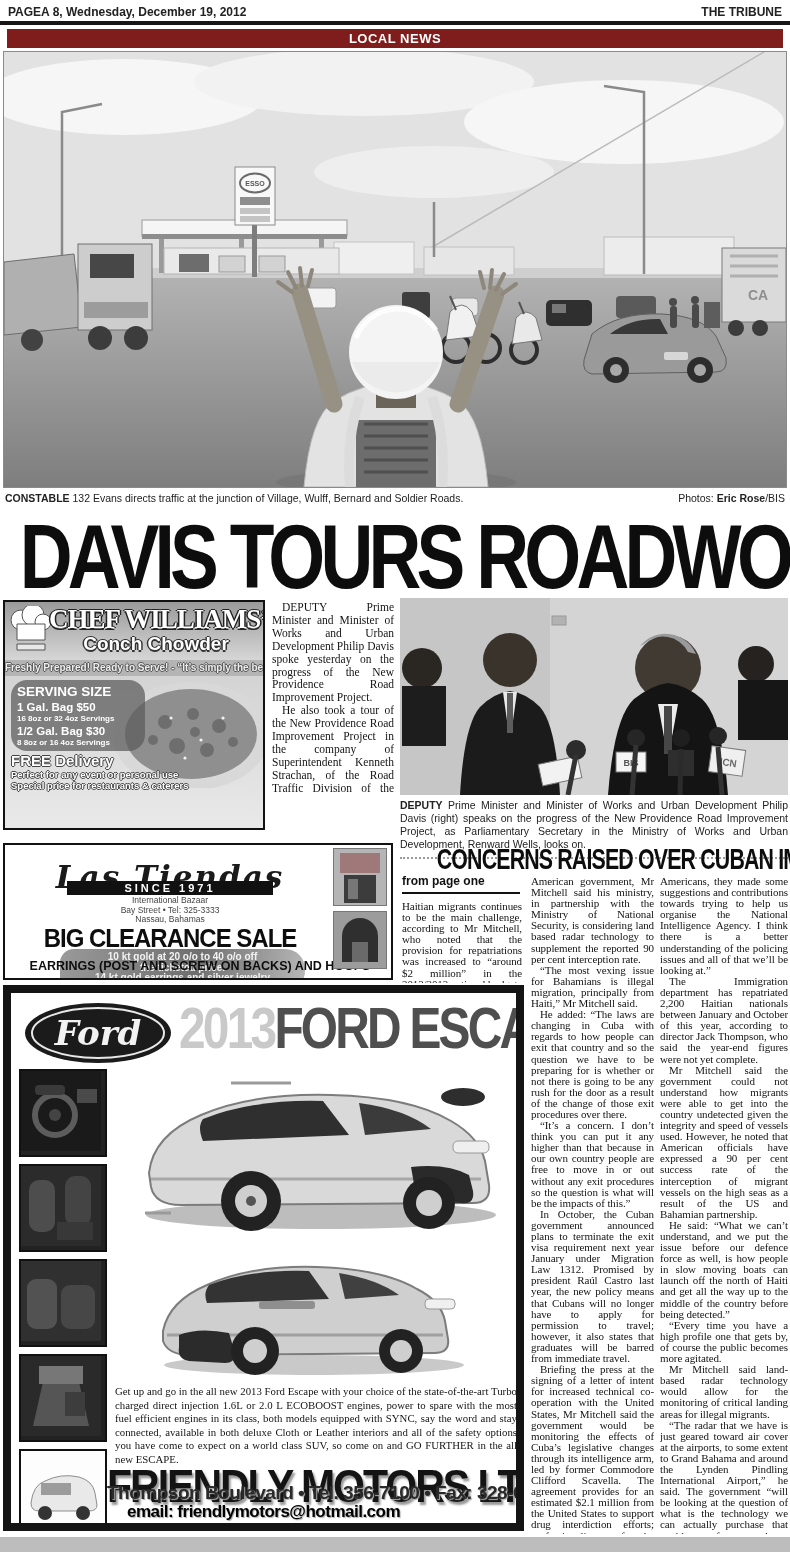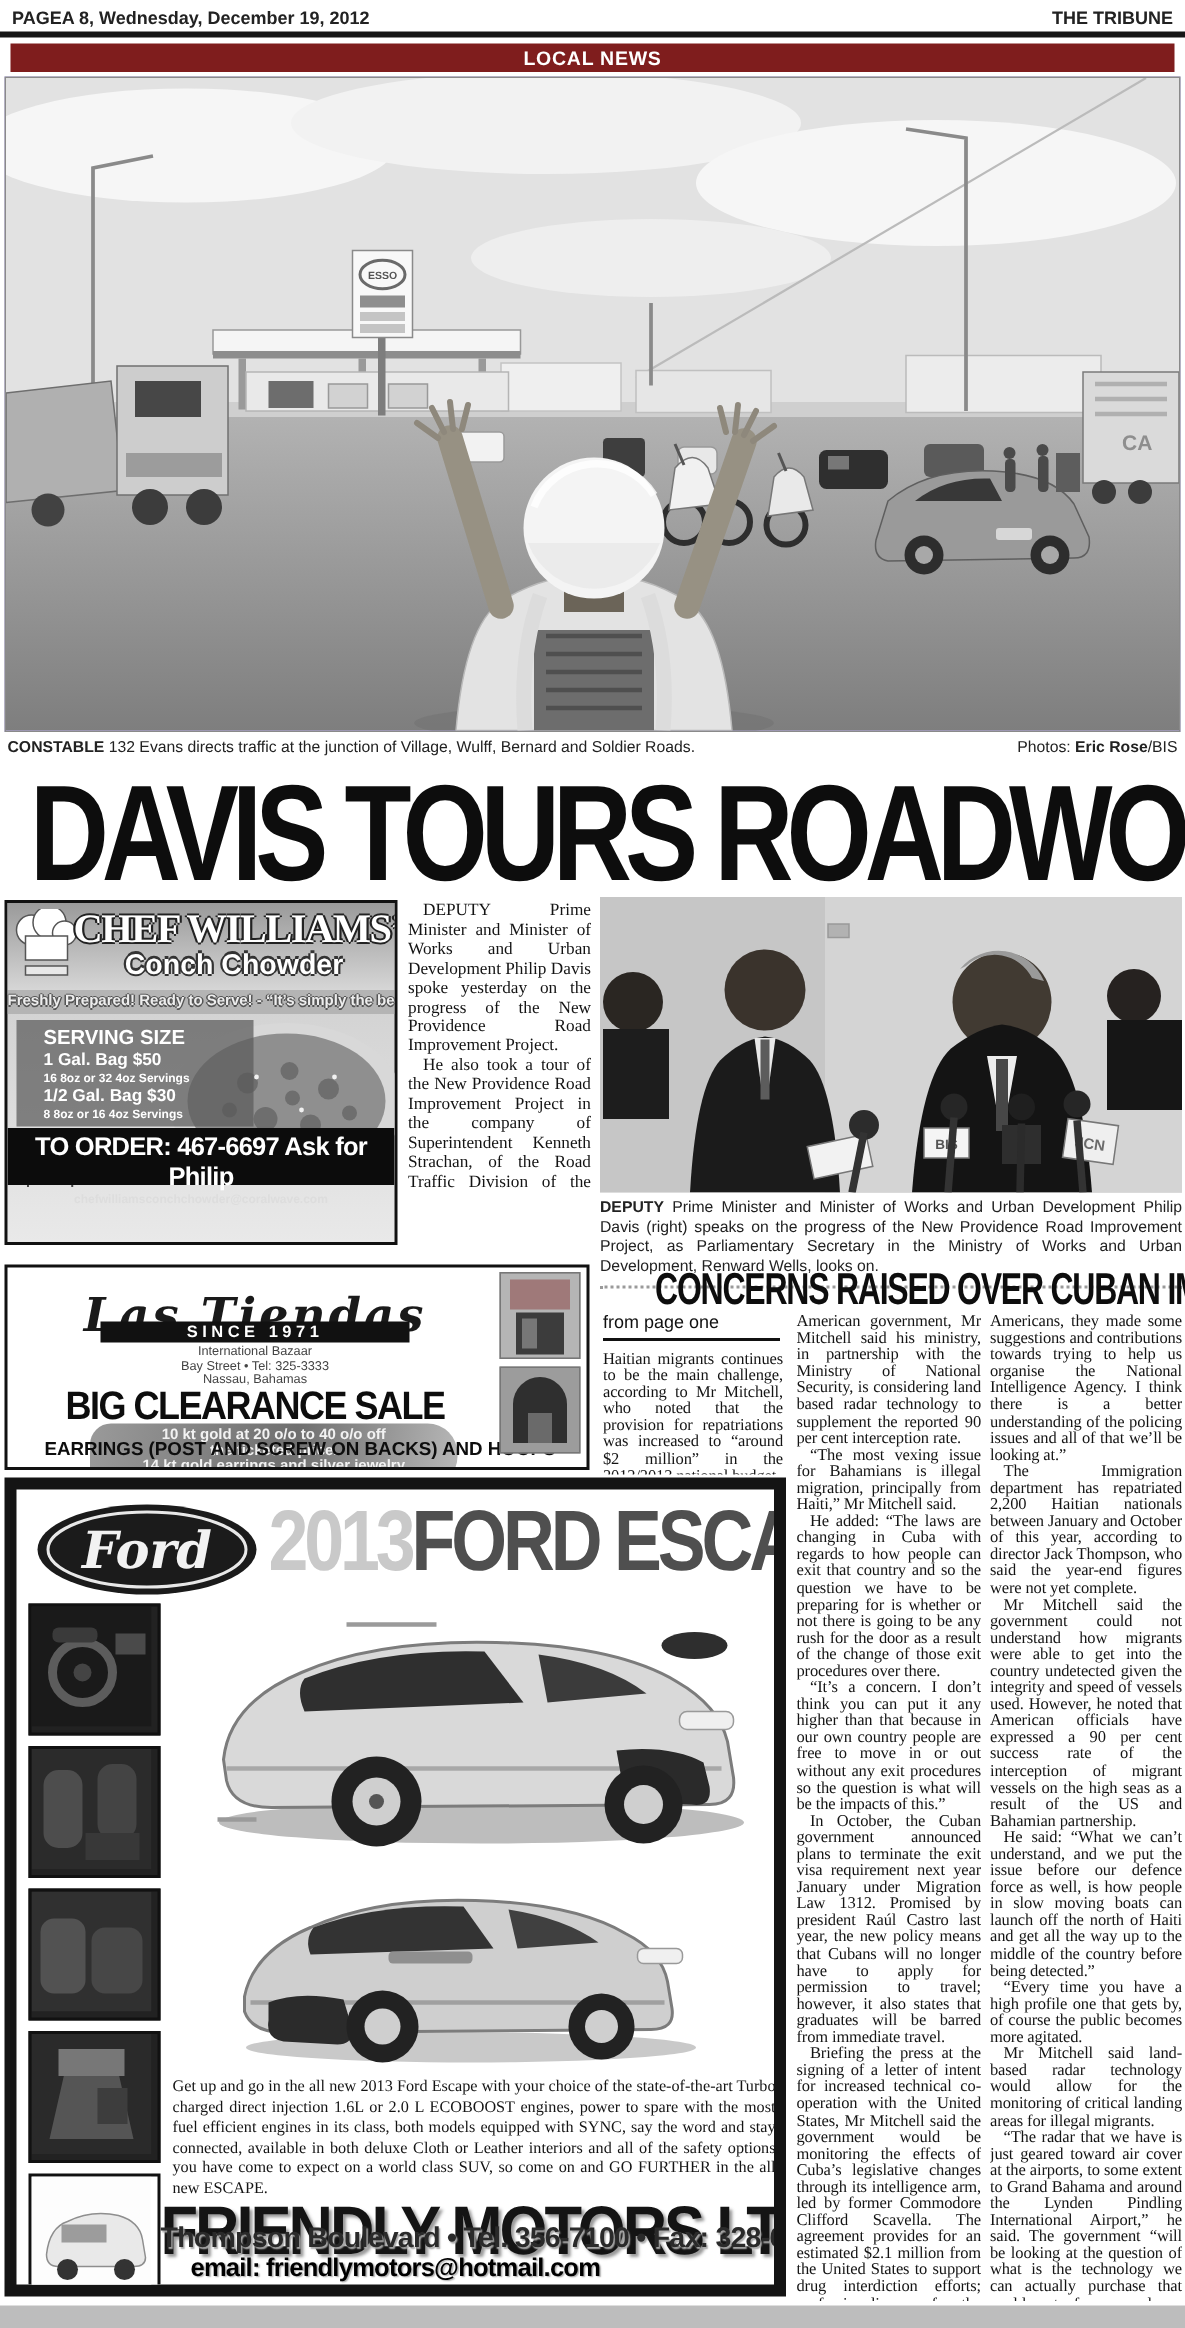--- a/index.html
+++ b/index.html
@@ -37,21 +37,21 @@
      font-family:"Liberation Serif",serif;font-weight:bold;font-size:27px;color:#fff;
      text-shadow:1.5px 0 #222,-1.5px 0 #222,0 1.5px #222,0 -1.5px #222;letter-spacing:-1px;white-space:nowrap;}
   .chef-sub{position:absolute;left:44px;top:31px;width:214px;text-align:center;
      font-weight:bold;font-size:19px;color:#fff;
      text-shadow:1.5px 0 #333,-1.5px 0 #333,0 1.5px #333,0 -1.5px #333;}
   .chef-tag{height:16px;background:#b4b4b4;text-align:center;font-size:10px;font-weight:bold;color:#eee;
      text-shadow:1px 0 #555,-1px 0 #555,0 1px #555,0 -1px #555;line-height:16px;white-space:nowrap;}
   .chef-body{position:relative;height:114px;}
   .bowl{position:absolute;right:-8px;top:-2px;}
   .serving-box{position:absolute;left:6px;top:4px;width:122px;background:rgba(90,90,90,.72);
-     border-radius:0;color:#fff;padding:4px 18px;}
+     border-radius:16px;color:#fff;padding:4px 6px;}
   .serving-box .sv-h{font-size:13.5px;font-weight:bold;}
   .serving-box .sv-b{font-size:11.5px;font-weight:bold;margin-top:2px;}
   .serving-box .sv-s{font-size:8px;font-weight:bold;margin-top:1px;}
   .chef-free{position:absolute;left:6px;top:76px;color:#fff;
      text-shadow:1px 0 #444,-1px 0 #444,0 1px #444,0 -1px #444;}
   .chef-free .f1{font-size:15px;font-weight:bold;}
   .chef-free .f2{font-size:9.5px;font-weight:bold;line-height:11px;}
   .chef-order{position:absolute;left:0;bottom:0;width:100%;height:38px;background:#0c0c0c;color:#fff;text-align:center;}
   .chef-order .o1{font-size:17px;font-weight:bold;margin-top:3px;letter-spacing:-.5px;}
   .chef-order .o2{font-size:8px;font-weight:bold;color:#ddd;}
@@ -78,21 +78,21 @@
      letter-spacing:-1px;color:#0d0d0d;transform:scaleY(1.1);white-space:nowrap;}
   .lt-ribbon{position:absolute;left:55px;top:104px;width:245px;height:42px;border-radius:14px 20px 20px 14px/14px 20px 20px 14px;
      background:linear-gradient(100deg,#9a9a9a,#6f6f6f 55%,#b9b9b9);color:#f2f2f2;text-align:center;
      font-size:10px;font-weight:bold;line-height:10.5px;padding-top:3px;box-sizing:border-box;}
   .lt-foot{position:absolute;left:6px;top:114px;width:378px;text-align:center;font-size:12.5px;font-weight:bold;color:#0d0d0d;}
   .lt-img{position:absolute;width:52px;height:56px;border:1px solid #777;background:#9f9f9f;overflow:hidden;}
 
   
   .imm-headline{left:402px;top:843px;width:386px;text-align:center;font-weight:bold;font-size:26px;line-height:28px;
      letter-spacing:-1px;color:#0d0d0d;transform:scale(.82,1.15);transform-origin:center top;white-space:nowrap;}
-  .kicker{left:402px;top:874px;width:118px;font-size:12px;font-weight:normal;color:#111;
+  .kicker{left:402px;top:874px;width:118px;font-size:12px;font-weight:bold;color:#111;
      border-bottom:2px solid #111;padding-bottom:4px;}
   .news-col{font-family:"Liberation Serif",serif;font-size:11px;line-height:11.1px;letter-spacing:-.1px;
      text-align:justify;color:#141414;overflow:hidden;}
   .news-col p{margin:0;text-indent:9px;}
   .news-col p.noindent{text-indent:0;}
   .col1{left:402px;top:901px;width:120px;height:82px;}
   .col2{left:531px;top:876px;width:123px;height:658px;}
   .col3{left:660px;top:876px;width:128px;height:658px;}
 
   
@@ -299,24 +299,20 @@
         <div class="sv-h">SERVING SIZE</div>
         <div class="sv-b">1 Gal. Bag $50</div>
         <div class="sv-s">16 8oz or 32 4oz Servings</div>
         <div class="sv-b">1/2 Gal. Bag $30</div>
         <div class="sv-s">8 8oz or 16 4oz Servings</div>
       </div>
       <div class="chef-free">
         <div class="f1">FREE Delivery</div>
         <div class="f2">Perfect for any event or personal use</div>
         <div class="f2">Special price for restaurants &amp; caterers</div>
-      </div>
-      <div class="chef-order">
-        <div class="o1">TO ORDER: 467-6697 Ask for Philip</div>
-        <div class="o2">chefwilliamsconchchowder@coralwave.com</div>
       </div>
     </div>
   </div>
 
   <div class="abs davis-col">
     <p>DEPUTY Prime Minister and Minister of Works and Urban Development Philip Davis spoke yesterday on the progress of the New Providence Road Improvement Project.</p>
     <p>He also took a tour of the New Providence Road Improvement Project in the company of Superintendent Kenneth Strachan, of the Road Traffic Division of the Royal Bahamas Police Force.</p>
   </div>
 
   <div class="abs press-photo">

